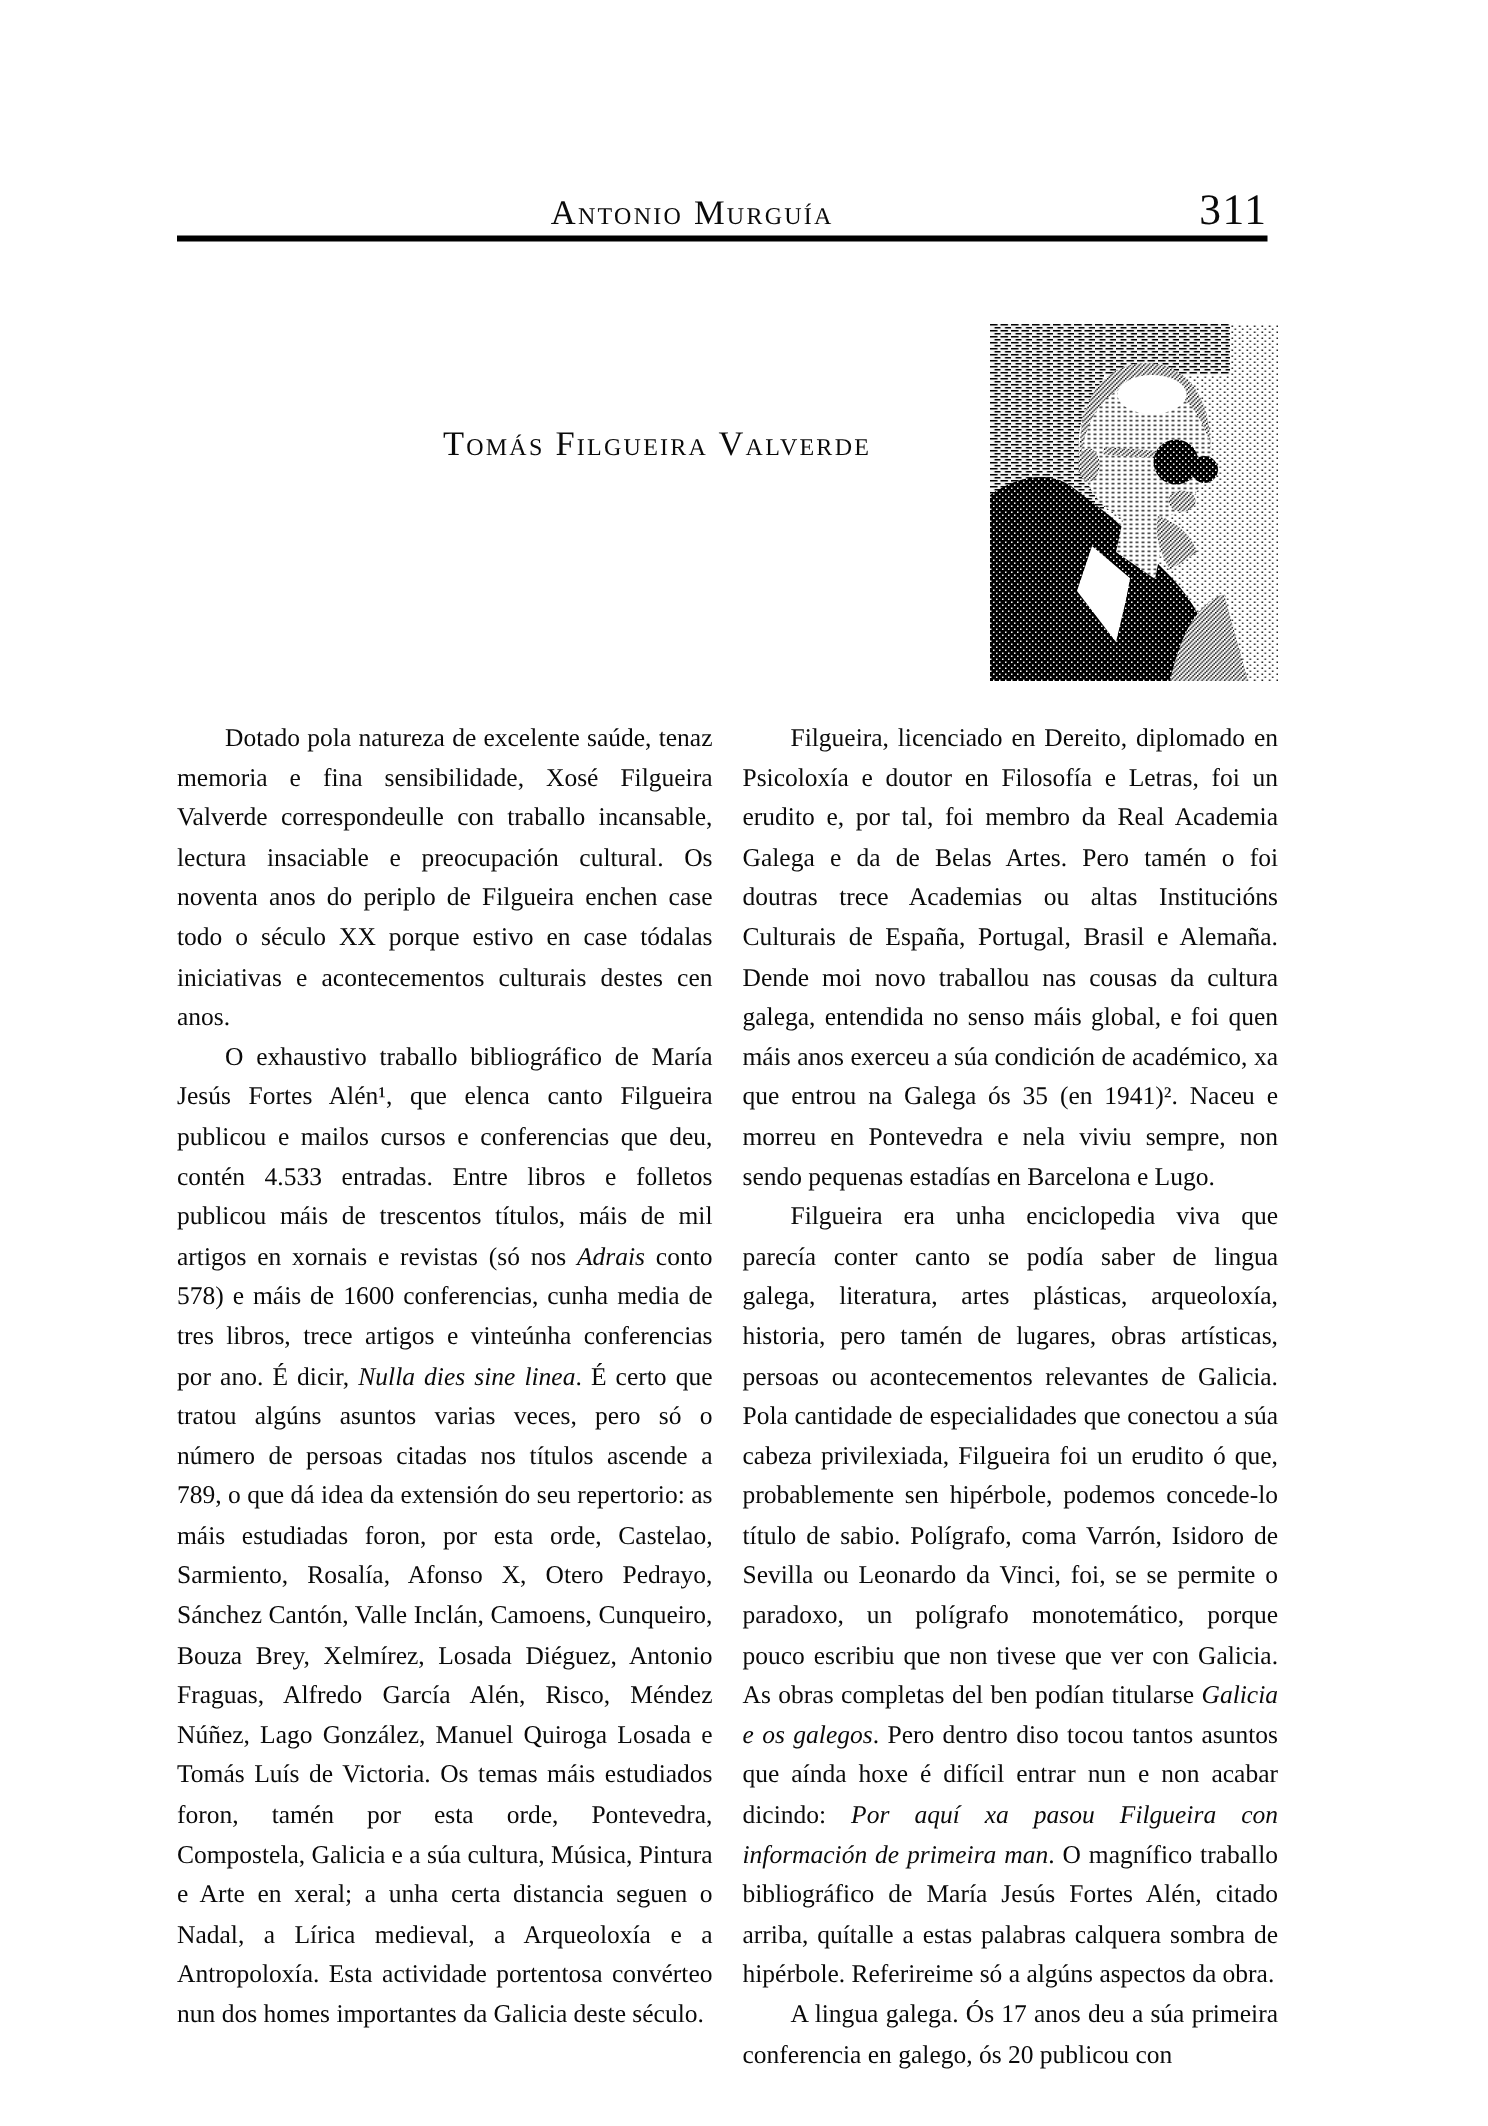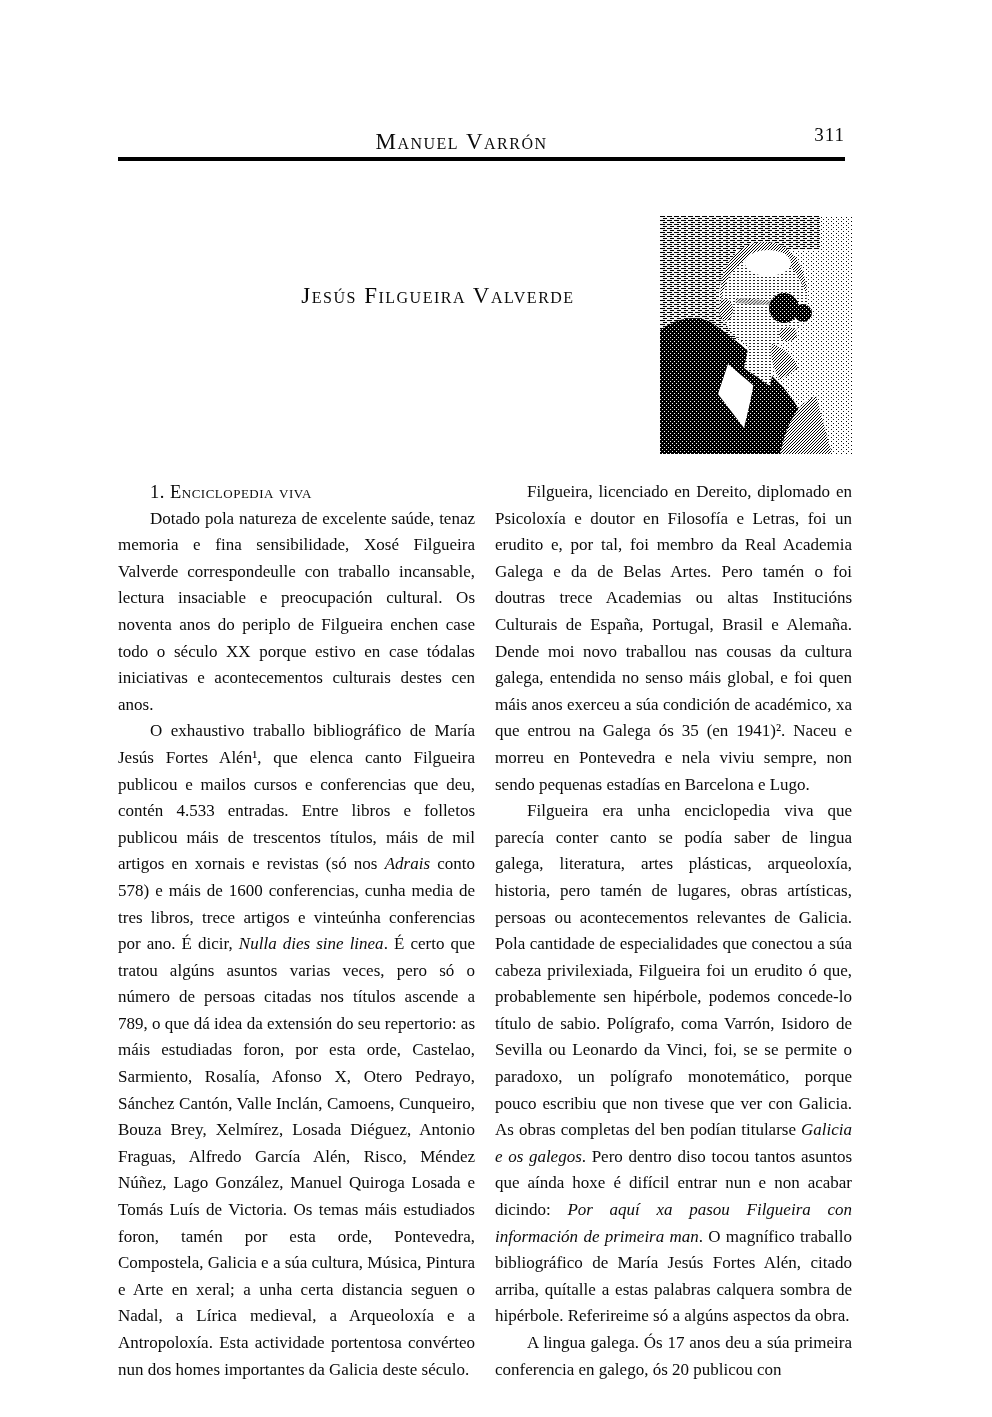--- a/index.html
+++ b/index.html
@@ -13,21 +13,21 @@
 
   
   .running-head{
     position:absolute;top:129px;left:118px;width:727px;
     text-align:center;font-variant:small-caps;font-size:23px;
     letter-spacing:1.5px;transform:translateX(-20px);
     white-space:nowrap;
   }
   .page-num{
     position:absolute;top:124px;right:147px;
-    font-size:19px;letter-spacing:1px;
+    font-size:29px;letter-spacing:1px;
   }
   .header-rule{
     position:absolute;top:157px;left:118px;width:727px;height:4px;
     background:#000;
   }
 
   
   .top-block{position:absolute;top:161px;left:118px;width:734px;height:319px;}
   .article-title{
     position:absolute;top:122px;left:0;width:640px;
@@ -56,26 +56,26 @@
     font-size:18.5px;line-height:26.6px;text-indent:32px;
     letter-spacing:.5px;white-space:nowrap;
   }
   .it{font-style:italic;}
 </style>
 </head>
 <body>
 
 <div class="page">
 
-  <div class="running-head">Manuel Varrón</div>
+  <div class="running-head">Antonio Murguía</div>
   <div class="page-num">311</div>
   <div class="header-rule"></div>
 
   <div class="top-block">
-    <h1 class="article-title">Jesús Filgueira Valverde</h1>
+    <h1 class="article-title">Tomás Filgueira Valverde</h1>
 
     <div class="portrait">
       
       <svg width="192" height="238" viewBox="0 0 192 238" xmlns="http://www.w3.org/2000/svg">
         <defs>
           <pattern id="spk" width="5" height="4" patternUnits="userSpaceOnUse">
             <rect width="5" height="4" fill="#ffffff"></rect>
             <rect x="1" y="1" width="1" height="1" fill="#000"></rect>
             <rect x="3" y="3" width="1" height="1" fill="#1a1a1a"></rect>
           </pattern>
@@ -128,21 +128,20 @@
 
         <ellipse cx="128" cy="118" rx="9" ry="7" fill="url(#mid)"></ellipse>
 
         <path d="M112,128 C124,132 134,140 138,152 L120,164 C112,150 110,140 112,128 Z" fill="url(#mid)"></path>
       </svg>
     </div>
   </div>
 
   <div class="columns">
     <div class="col">
-      <h2 class="section-heading">1. Enciclopedia viva</h2>
       <p><span>Dotado pola natureza de excelente saúde, tenaz memoria e fina sensibilidade, Xosé Filgueira Valverde correspondeulle con traballo incansable, lectura insaciable e preocupación cultural. Os noventa anos do periplo de Filgueira enchen case todo o século XX porque estivo en case tódalas iniciativas e acontecementos culturais destes cen anos.</span></p>
       <p><span>O exhaustivo traballo bibliográfico de María Jesús Fortes Alén¹, que elenca canto Filgueira publicou e mailos cursos e conferencias que deu, contén 4.533 entradas. Entre libros e folletos publicou máis de trescentos títulos, máis de mil artigos en xornais e revistas (só nos </span><span class="it">Adrais</span><span> conto 578) e máis de 1600 conferencias, cunha media de tres libros, trece artigos e vinteúnha conferencias por ano. É dicir, </span><span class="it">Nulla dies sine linea</span><span>. É certo que tratou algúns asuntos varias veces, pero só o número de persoas citadas nos títulos ascende a 789, o que dá idea da extensión do seu repertorio: as máis estudiadas foron, por esta orde, Castelao, Sarmiento, Rosalía, Afonso X, Otero Pedrayo, Sánchez Cantón, Valle Inclán, Camoens, Cunqueiro, Bouza Brey, Xelmírez, Losada Diéguez, Antonio Fraguas, Alfredo García Alén, Risco, Méndez Núñez, Lago González, Manuel Quiroga Losada e Tomás Luís de Victoria. Os temas máis estudiados foron, tamén por esta orde, Pontevedra, Compostela, Galicia e a súa cultura, Música, Pintura e Arte en xeral; a unha certa distancia seguen o Nadal, a Lírica medieval, a Arqueoloxía e a Antropoloxía. Esta actividade portentosa convérteo nun dos homes importantes da Galicia deste século.</span></p>
     </div>
     <div class="col">
       <p><span>Filgueira, licenciado en Dereito, diplomado en Psicoloxía e doutor en Filosofía e Letras, foi un erudito e, por tal, foi membro da Real Academia Galega e da de Belas Artes. Pero tamén o foi doutras trece Academias ou altas Institucións Culturais de España, Portugal, Brasil e Alemaña. Dende moi novo traballou nas cousas da cultura galega, entendida no senso máis global, e foi quen máis anos exerceu a súa condición de académico, xa que entrou na Galega ós 35 (en 1941)². Naceu e morreu en Pontevedra e nela viviu sempre, non sendo pequenas estadías en Barcelona e Lugo.</span></p>
       <p><span>Filgueira era unha enciclopedia viva que parecía conter canto se podía saber de lingua galega, literatura, artes plásticas, arqueoloxía, historia, pero tamén de lugares, obras artísticas, persoas ou acontecementos relevantes de Galicia. Pola cantidade de especialidades que conectou a súa cabeza privilexiada, Filgueira foi un erudito ó que, probablemente sen hipérbole, podemos concede-lo título de sabio. Polígrafo, coma Varrón, Isidoro de Sevilla ou Leonardo da Vinci, foi, se se permite o paradoxo, un polígrafo monotemático, porque pouco escribiu que non tivese que ver con Galicia. As obras completas del ben podían titularse </span><span class="it">Galicia e os galegos</span><span>. Pero dentro diso tocou tantos asuntos que aínda hoxe é difícil entrar nun e non acabar dicindo: </span><span class="it">Por aquí xa pasou Filgueira con información de primeira man</span><span>. O magnífico traballo bibliográfico de María Jesús Fortes Alén, citado arriba, quítalle a estas palabras calquera sombra de hipérbole. Referireime só a algúns aspectos da obra.</span></p>
       <p><span>A lingua galega. Ós 17 anos deu a súa primeira conferencia en galego, ós 20 publicou con</span></p>
     </div>
   </div>
 

